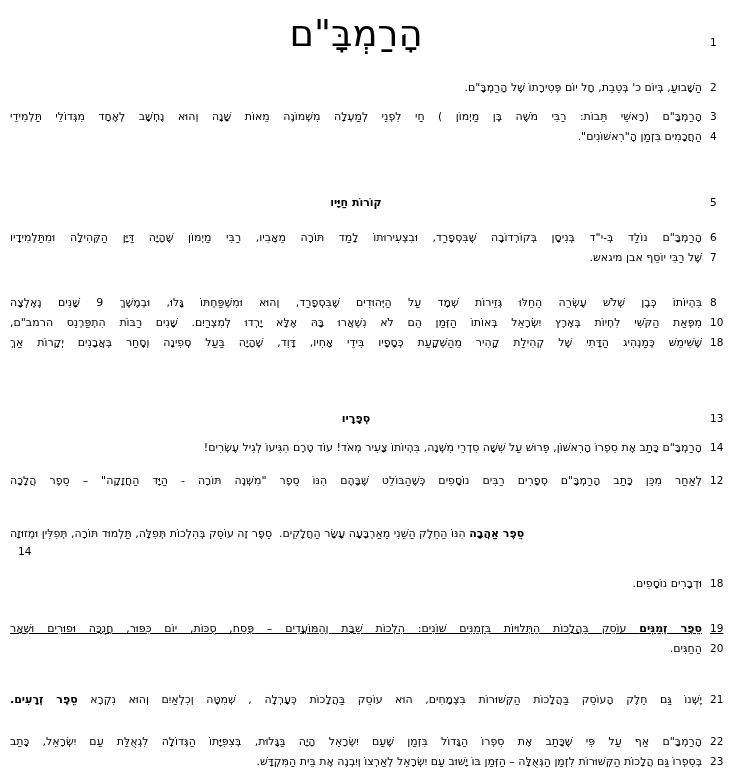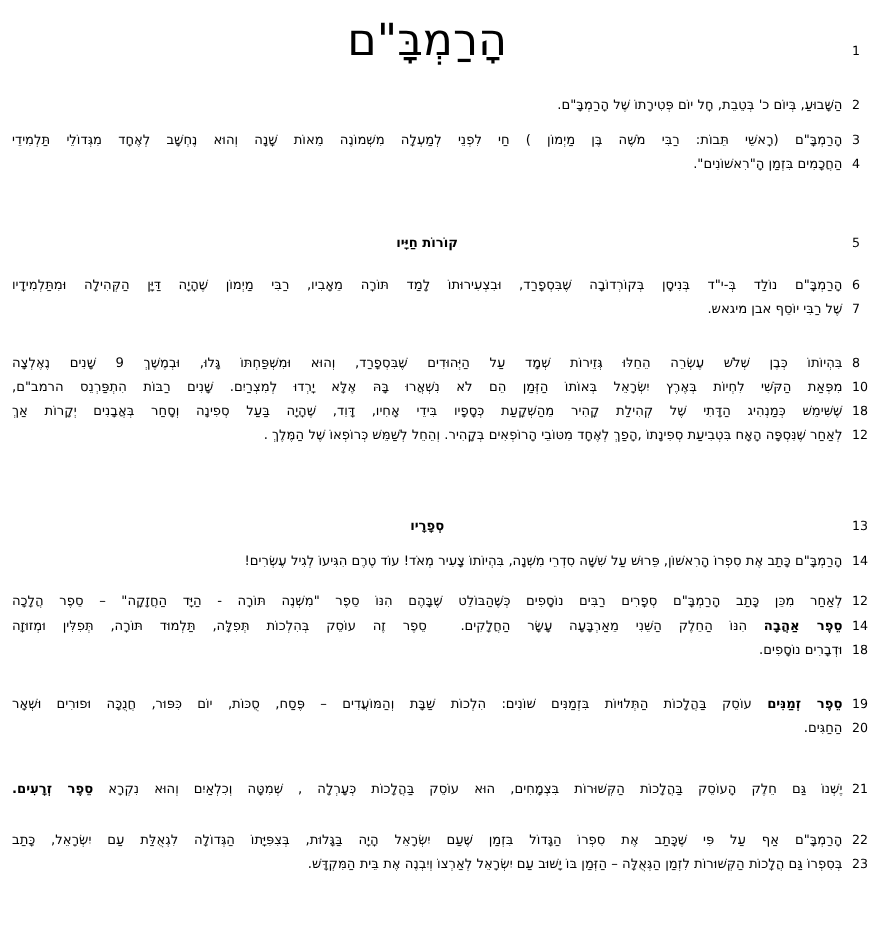--- a/index.html
+++ b/index.html
@@ -91,45 +91,41 @@
         <div class="num">8</div>
       </div>
       <div class="row">
         <div class="text justify"><span>מִפְּאַת הַקֹּשִׁי לִחְיוֹת בְּאֶרֶץ יִשְׂרָאֵל בְּאוֹתוֹ הַזְּמַן הֵם לֹא נִשְׁאֲרוּ בָּהּ אֶלָּא יָרְדוּ לְמִצְרַיִם. שָׁנִים רַבּוֹת הִתְפַּרְנֵס הרמב"ם,</span></div>
         <div class="num">10</div>
       </div>
       <div class="row">
         <div class="text justify"><span>שֶׁשִּׁימֵשׁ כְּמַנְהִיג הַדָּתִי שֶׁל קְהִילַת קָהִיר מֵהַשְׁקָעַת כְּסָפָיו בִּידֵי אָחִיו, דָּוִד, שֶׁהָיָה בַּעַל סְפִינָה וְסָחַר בְּאֲבָנִים יְקָרוֹת אַךְ</span></div>
         <div class="num">18</div>
       </div>
-      <div class="row">
-        <div class="text"><span>לְאַחַר שֶׁנִּסְפָּה הָאָח בִּטְבִיעַת סְפִינָתוֹ ,הָפַךְ לְאֶחָד מִטּוֹבֵי הָרוֹפְאִים בְּקָהִיר. וְהֵחֵל לְשַׁמֵּשׁ כְּרוֹפְאוֹ שֶׁל הַמֶּלֶךְ .</span></div>
-        <div class="num">12</div>
-      </div>
       <div class="row" style="margin-top: 56px;">
         <div class="text heading-text"><span class="bold">סְפָרָיו</span></div>
         <div class="num">13</div>
       </div>
       <div class="row" style="margin-top: 9px;">
         <div class="text"><span>הָרַמְבָּ"ם כָּתַב אֶת סִפְרוֹ הָרִאשׁוֹן, פֵּרוּשׁ עַל שִׁשָּׁה סִדְרֵי מִשְׁנָה, בִּהְיוֹתוֹ צָעִיר מְאֹד! עוֹד טֶרֶם הִגִּיעוֹ לְגִיל עֶשְׂרִים!</span></div>
         <div class="num">14</div>
       </div>
       <div class="row" style="margin-top: 13px;">
         <div class="text justify"><span>לְאַחַר מִכֵּן כָּתַב הָרַמְבָּ"ם סְפָרִים רַבִּים נוֹסָפִים כְּשֶׁהַבּוֹלֵט שֶׁבָּהֶם הִנּוֹ סֵפֶר "מִשְׁנֶה תּוֹרָה - הַיָּד הַחֲזָקָה" – סֵפֶר הֲלָכָה</span></div>
         <div class="num">12</div>
       </div>
-      <div class="row" style="margin-top: 1px;">
+      <div class="row" style="margin-top: 33px; flex-direction: column;">
         <div class="text justify"><span class="bold">סֵפֶר אַהֲבָה</span><span> הִנּוֹ הַחֵלֶק הַשֵּׁנִי מֵאַרְבָּעָה עָשָׂר הַחֲלָקִים.&nbsp; סֵפֶר זֶה עוֹסֵק בְּהִלְכוֹת תְּפִלָּה, תַּלְמוּד תּוֹרָה, תְּפִלִּין וּמְזוּזָה</span></div>
         <div class="num">14</div>
       </div>
       <div class="row">
         <div class="text"><span>וּדְבָרִים נוֹסָפִים.</span></div>
         <div class="num">18</div>
       </div>
-      <div class="row" style="margin-top: 25px;">
+      <div class="row" style="margin-top: 25px; text-decoration: underline;">
         <div class="text justify"><span class="bold">סֵפֶר זְמַנִּים</span><span> עוֹסֵק בַּהֲלָכוֹת הַתְּלוּיוֹת בִּזְמַנִּים שׁוֹנִים: הִלְכוֹת שַׁבָּת וְהַמּוֹעֲדִים – פֶּסַח, סֻכּוֹת, יוֹם כִּפּוּר, חֲנֻכָּה וּפוּרִים וּשְׁאָר</span></div>
         <div class="num">19</div>
       </div>
       <div class="row">
         <div class="text"><span>הַחַגִּים.</span></div>
         <div class="num">20</div>
       </div>
       <div class="row" style="margin-top: 31px;">
         <div class="text justify"><span>יֶשְׁנוֹ גַּם חֵלֶק הָעוֹסֵק בַּהֲלָכוֹת הַקְּשׁוּרוֹת בִּצְמָחִים, הוּא עוֹסֵק בַּהֲלָכוֹת כְּעָרְלָה , שְׁמִטָּה וְכִלְאַיִם וְהוּא נִקְרָא </span><span class="bold">סֵפֶר זְרָעִים</span><span class="bold">.</span></div>
         <div class="num">21</div>

